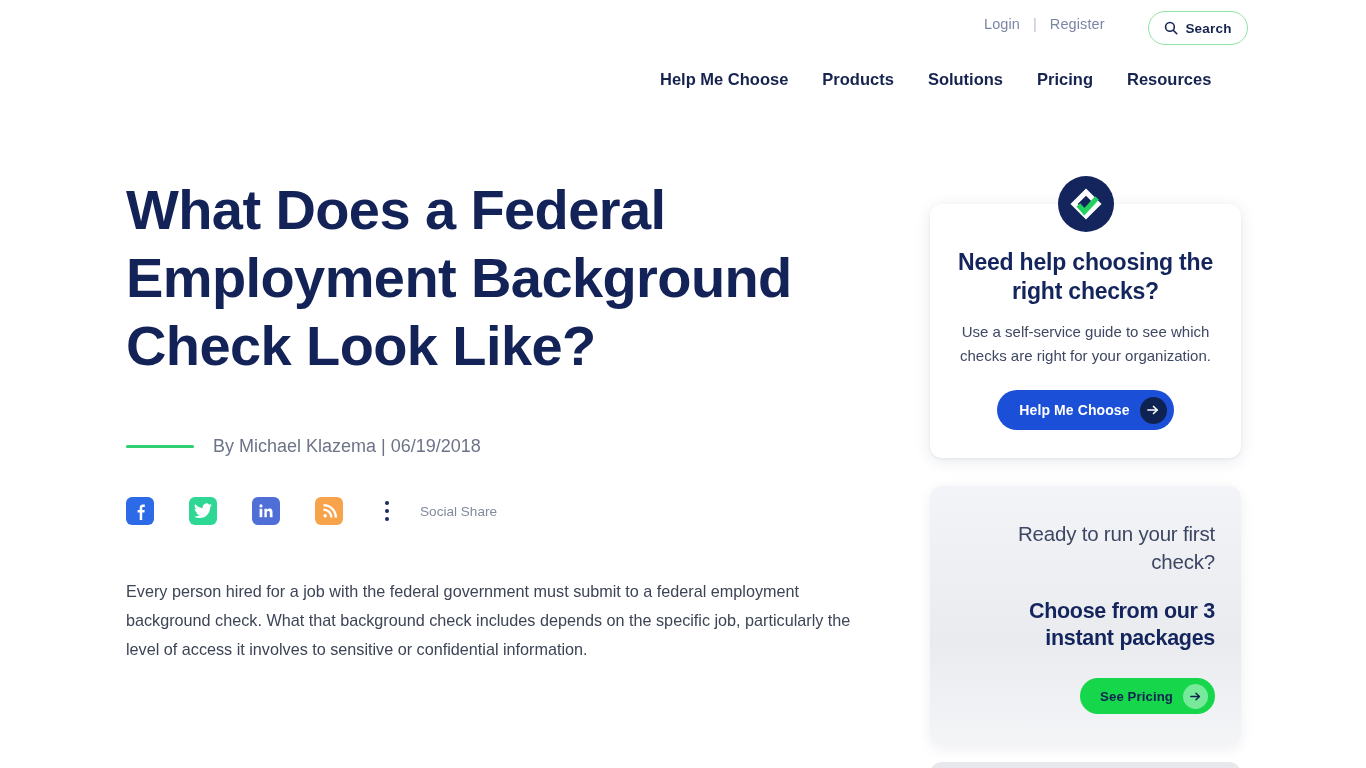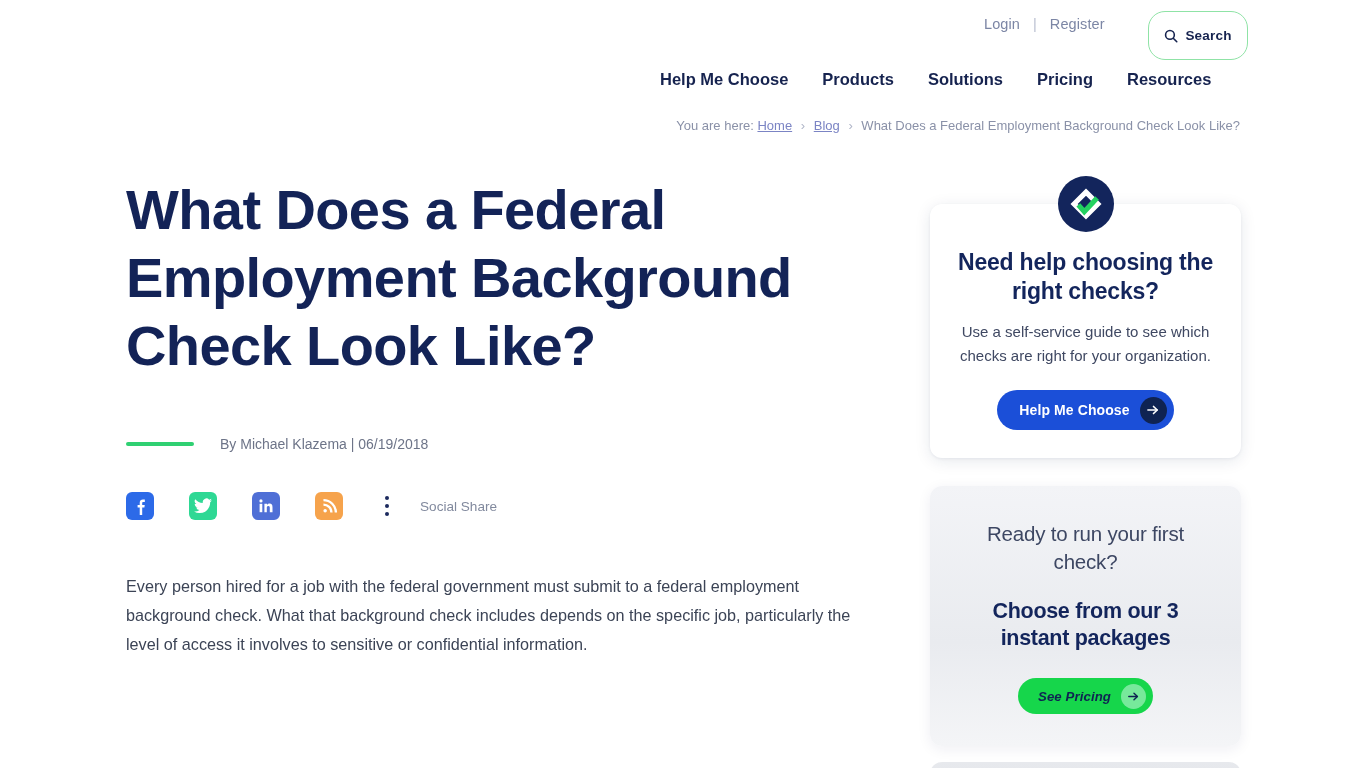--- a/index.html
+++ b/index.html
@@ -19,21 +19,21 @@
   .account-links {
     position: absolute; top: 16px; left: 978px;
     display: flex; align-items: center; gap: 0px;
     font-size: 14.5px; color: #7c86a5; letter-spacing: .1px;
   }
   .account-links a { color: #7c86a5; text-decoration: none; }
   .acct-sep { color: #b9bfd0; margin: 0 13px; }
 
   .search-btn {
     position: absolute; top: 11px; left: 1142px;
-    width: 100px; height: 49px; border-radius: 17px;
+    width: 100px; height: 34px; border-radius: 17px;
     background:#fff; border: 1.3px solid #8fe3a6;
     display: flex; align-items: center; justify-content: center; gap: 7px;
     cursor: pointer;
   }
   .search-btn .lbl { font-size: 13.5px; font-weight: 700; color:#16234f; letter-spacing:.2px; }
 
   
   .logo { position: absolute; top: 52px; left: 126px; display:flex; align-items:flex-start; }
   .logo-mark { position: relative; width: 56px; height: 56px; margin-top:-2px; }
   .logo-text { margin-left: 11px; padding-top: 10px; }
@@ -61,21 +61,21 @@
   .breadcrumb .sep { color:#b0b6c8; margin: 0 5px; }
 
   
   .article { position:absolute; top: 176px; left: 126px; width: 760px; }
   h1.title {
     font-size: 56px; line-height: 68px; font-weight: 700;
     color:#132357; letter-spacing:-0.6px; max-width: 700px;
   }
   .byline { display:flex; align-items:center; margin-top: 56px; }
   .byline .rule { width: 68px; height: 3.5px; background:#2fd072; border-radius:2px; }
-  .byline .meta { margin-left: 26px; font-size: 14px; color:#6d7488; }
+  .byline .meta { margin-left: 19px; font-size: 18px; color:#6d7488; }
 
   .social-row { display:flex; align-items:center; margin-top: 40px; gap: 12px; }
   .sicon { width: 28px; height: 28px; border-radius: 6px; display:flex; align-items:center;
            justify-content:center; margin-right: 23px; cursor:pointer; }
   .sicon.fb { background:#2c6ae8; }
   .sicon.tw { background:#2ed894; }
   .sicon.li { background:#4f6fd6; }
   .sicon.rss{ background:#f6a34c; }
   .kebab { width: 18px; height: 28px; display:flex; flex-direction:column; align-items:center;
            justify-content:center; gap:3.5px; margin-right: 12px; cursor:pointer; }
@@ -114,25 +114,25 @@
   }
   .btn-blue { background:#1b4fd8; }
   .btn-blue .t { font-size:14px; font-weight:700; color:#fff; letter-spacing:.1px; }
   .btn-blue .circ { width:27px; height:27px; border-radius:50%; background:#0f2352;
                     display:flex; align-items:center; justify-content:center; }
 
   .card-ready {
     margin-top: 28px; border-radius: 12px; padding: 34px 26px 32px;
     background: linear-gradient(180deg,#f3f4f7 0%, #e9ebef 60%, #f4f5f7 100%);
     box-shadow: 0 3px 14px rgba(22,35,79,.07);
-    text-align:center;
+    text-align:right;
   }
   .card-ready .l1 { font-size: 20.5px; line-height:28px; font-weight:400; color:#3d4763; letter-spacing:-0.2px; }
   .card-ready .l2 { margin-top: 22px; font-size: 21.5px; line-height:27px; font-weight:700; color:#13255c; letter-spacing:-0.3px; }
-  .btn-green { background:#16d64b; padding: 0 7px 0 20px; height: 36px; border-radius:18px; margin-top: 26px; font-style: italic; }
+  .btn-green { background:#16d64b; padding: 0 7px 0 20px; height: 36px; border-radius:18px; margin-top: 26px; }
   .btn-green .t { font-size:13.2px; font-weight:700; color:#0f2352; letter-spacing:.1px; }
   .btn-green .circ { width:25px; height:25px; border-radius:50%; background:#77e99b;
                      display:flex; align-items:center; justify-content:center; }
 
   .card-report {
     margin-top: 16px; border-radius: 12px; padding: 32px 26px 40px;
     background: linear-gradient(180deg,#e7e9ed 0%, #dfe1e6 100%);
     text-align:center;
   }
 </style>
@@ -162,28 +162,20 @@
 
 
   <nav class="mainnav">
     <a href="#">Help Me Choose</a>
     <a href="#">Products</a>
     <a href="#">Solutions</a>
     <a href="#">Pricing</a>
     <a href="#">Resources</a>
   </nav>
 
-  <div class="breadcrumb">
-    <span>You are here:</span>
-    <a href="#">Home</a>
-    <span class="sep">›</span>
-    <a href="#">Blog</a>
-    <span class="sep">›</span>
-    <span>What Does a Federal Employment Background Check Look Like?</span>
-  </div>
 
   <div class="article">
 
     <h1 class="title">What Does a Federal Employment Background Check Look Like?</h1>
 
     <div class="byline">
       <span class="rule"></span>
       <span class="meta">By Michael Klazema | 06/19/2018</span>
     </div>
 

